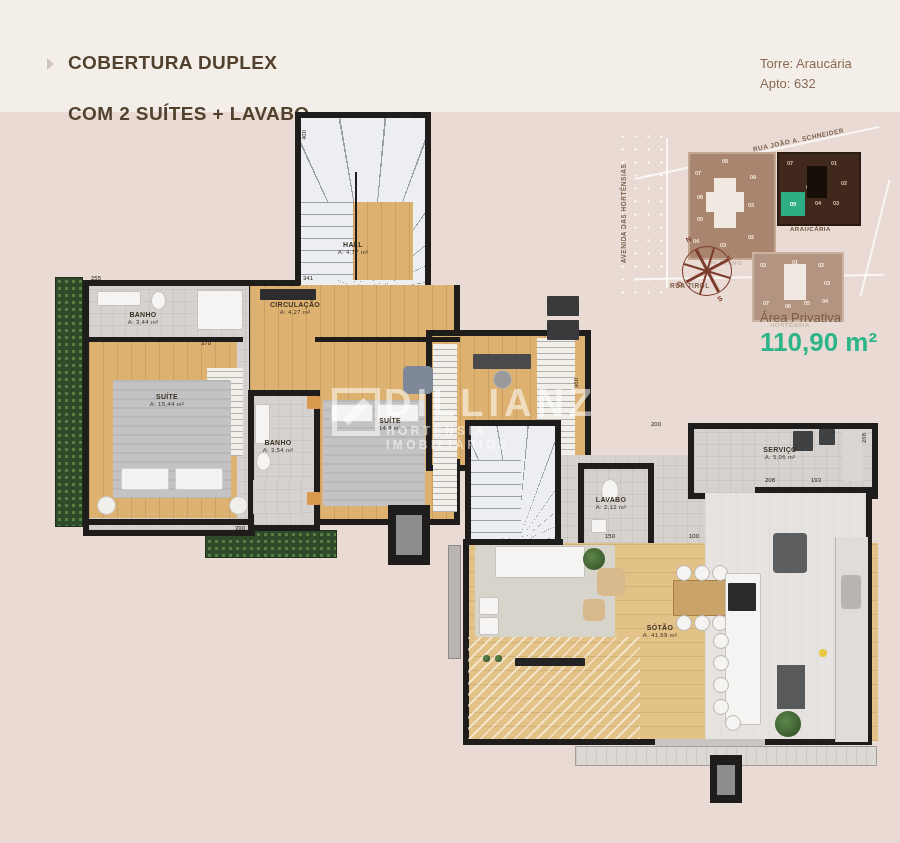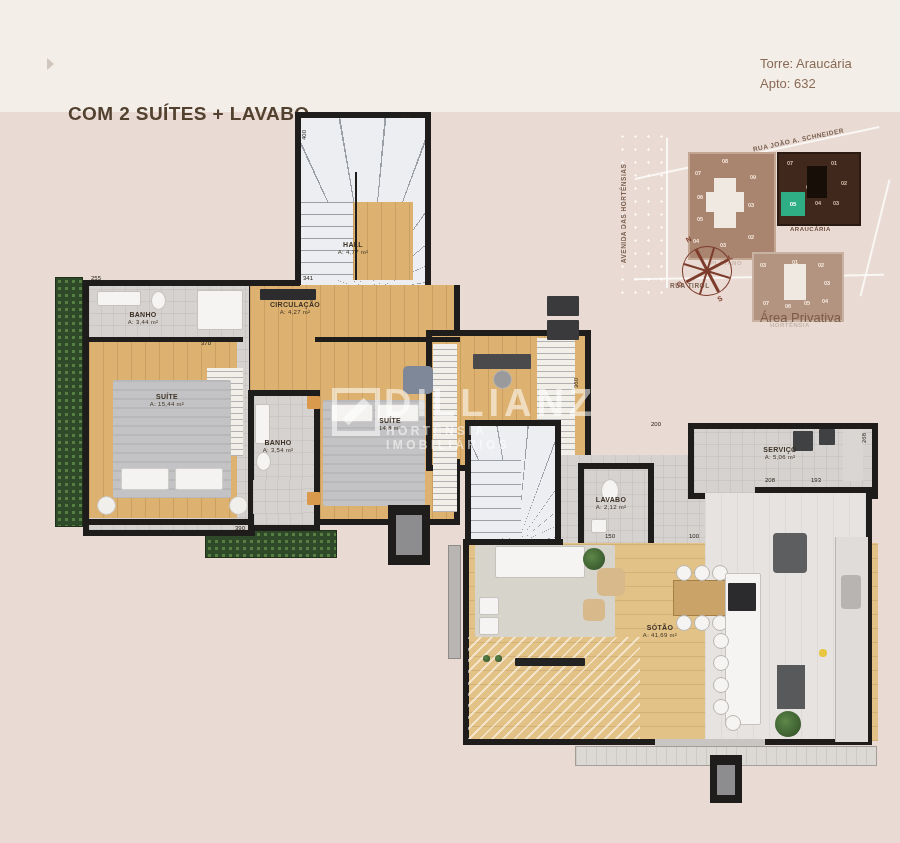--- a/index.html
+++ b/index.html
@@ -115,21 +115,21 @@
   #wm-logo::after{content:"";position:absolute;left:4px;top:14px;width:30px;height:9px;
       background:rgba(255,255,255,.55);transform:rotate(-45deg)}
   #wm-name{left:52px;top:-4px;font-size:38px;font-weight:700;letter-spacing:5px}
   #wm-tag{left:54px;top:38px;font-size:12px;font-weight:700;letter-spacing:3.4px}
 </style>
 </head>
 <body>
 
 <div class="abs" id="header-band"></div>
 <div class="abs" id="accent-mark"></div>
-<div class="abs" id="title"><br>
+<div class="abs" id="title"><span>COBERTURA DUPLEX</span><br>
 <span>COM 2 SUÍTES + LAVABO</span></div>
 <div class="abs" id="tower-apto">
   <div>Torre: Araucária</div>
   <div>Apto: 632</div>
 </div>
 
 <div class="abs" id="site-map">
   <div class="abs" id="map-dots"></div>
   <div class="abs road" id="road-top"></div>
   <div class="abs road" id="road-right"></div>
@@ -188,20 +188,21 @@
     <div class="spoke s4"></div>
     <div class="cdir" id="c-n">N</div>
     <div class="cdir" id="c-l">L</div>
     <div class="cdir" id="c-s">S</div>
     <div class="cdir" id="c-o">O</div>
   </div>
 </div>
 
 <div class="abs" id="area-priv">
   <div class="lbl">Área Privativa</div>
+  <div class="val">110,90 m²</div>
 </div>
 
 <div class="abs" id="upper-plan">
 
   <div class="abs planter" style="left:0;top:165px;width:26px;height:248px"></div>
   <div class="abs planter" style="left:150px;top:418px;width:130px;height:26px"></div>
 
   <div class="wbox stair-fan" id="up-stairbox"></div>
   <div class="abs stairs" style="left:246px;top:90px;width:52px;height:78px"></div>
   <div class="abs wood" style="left:298px;top:90px;width:60px;height:78px"></div>

